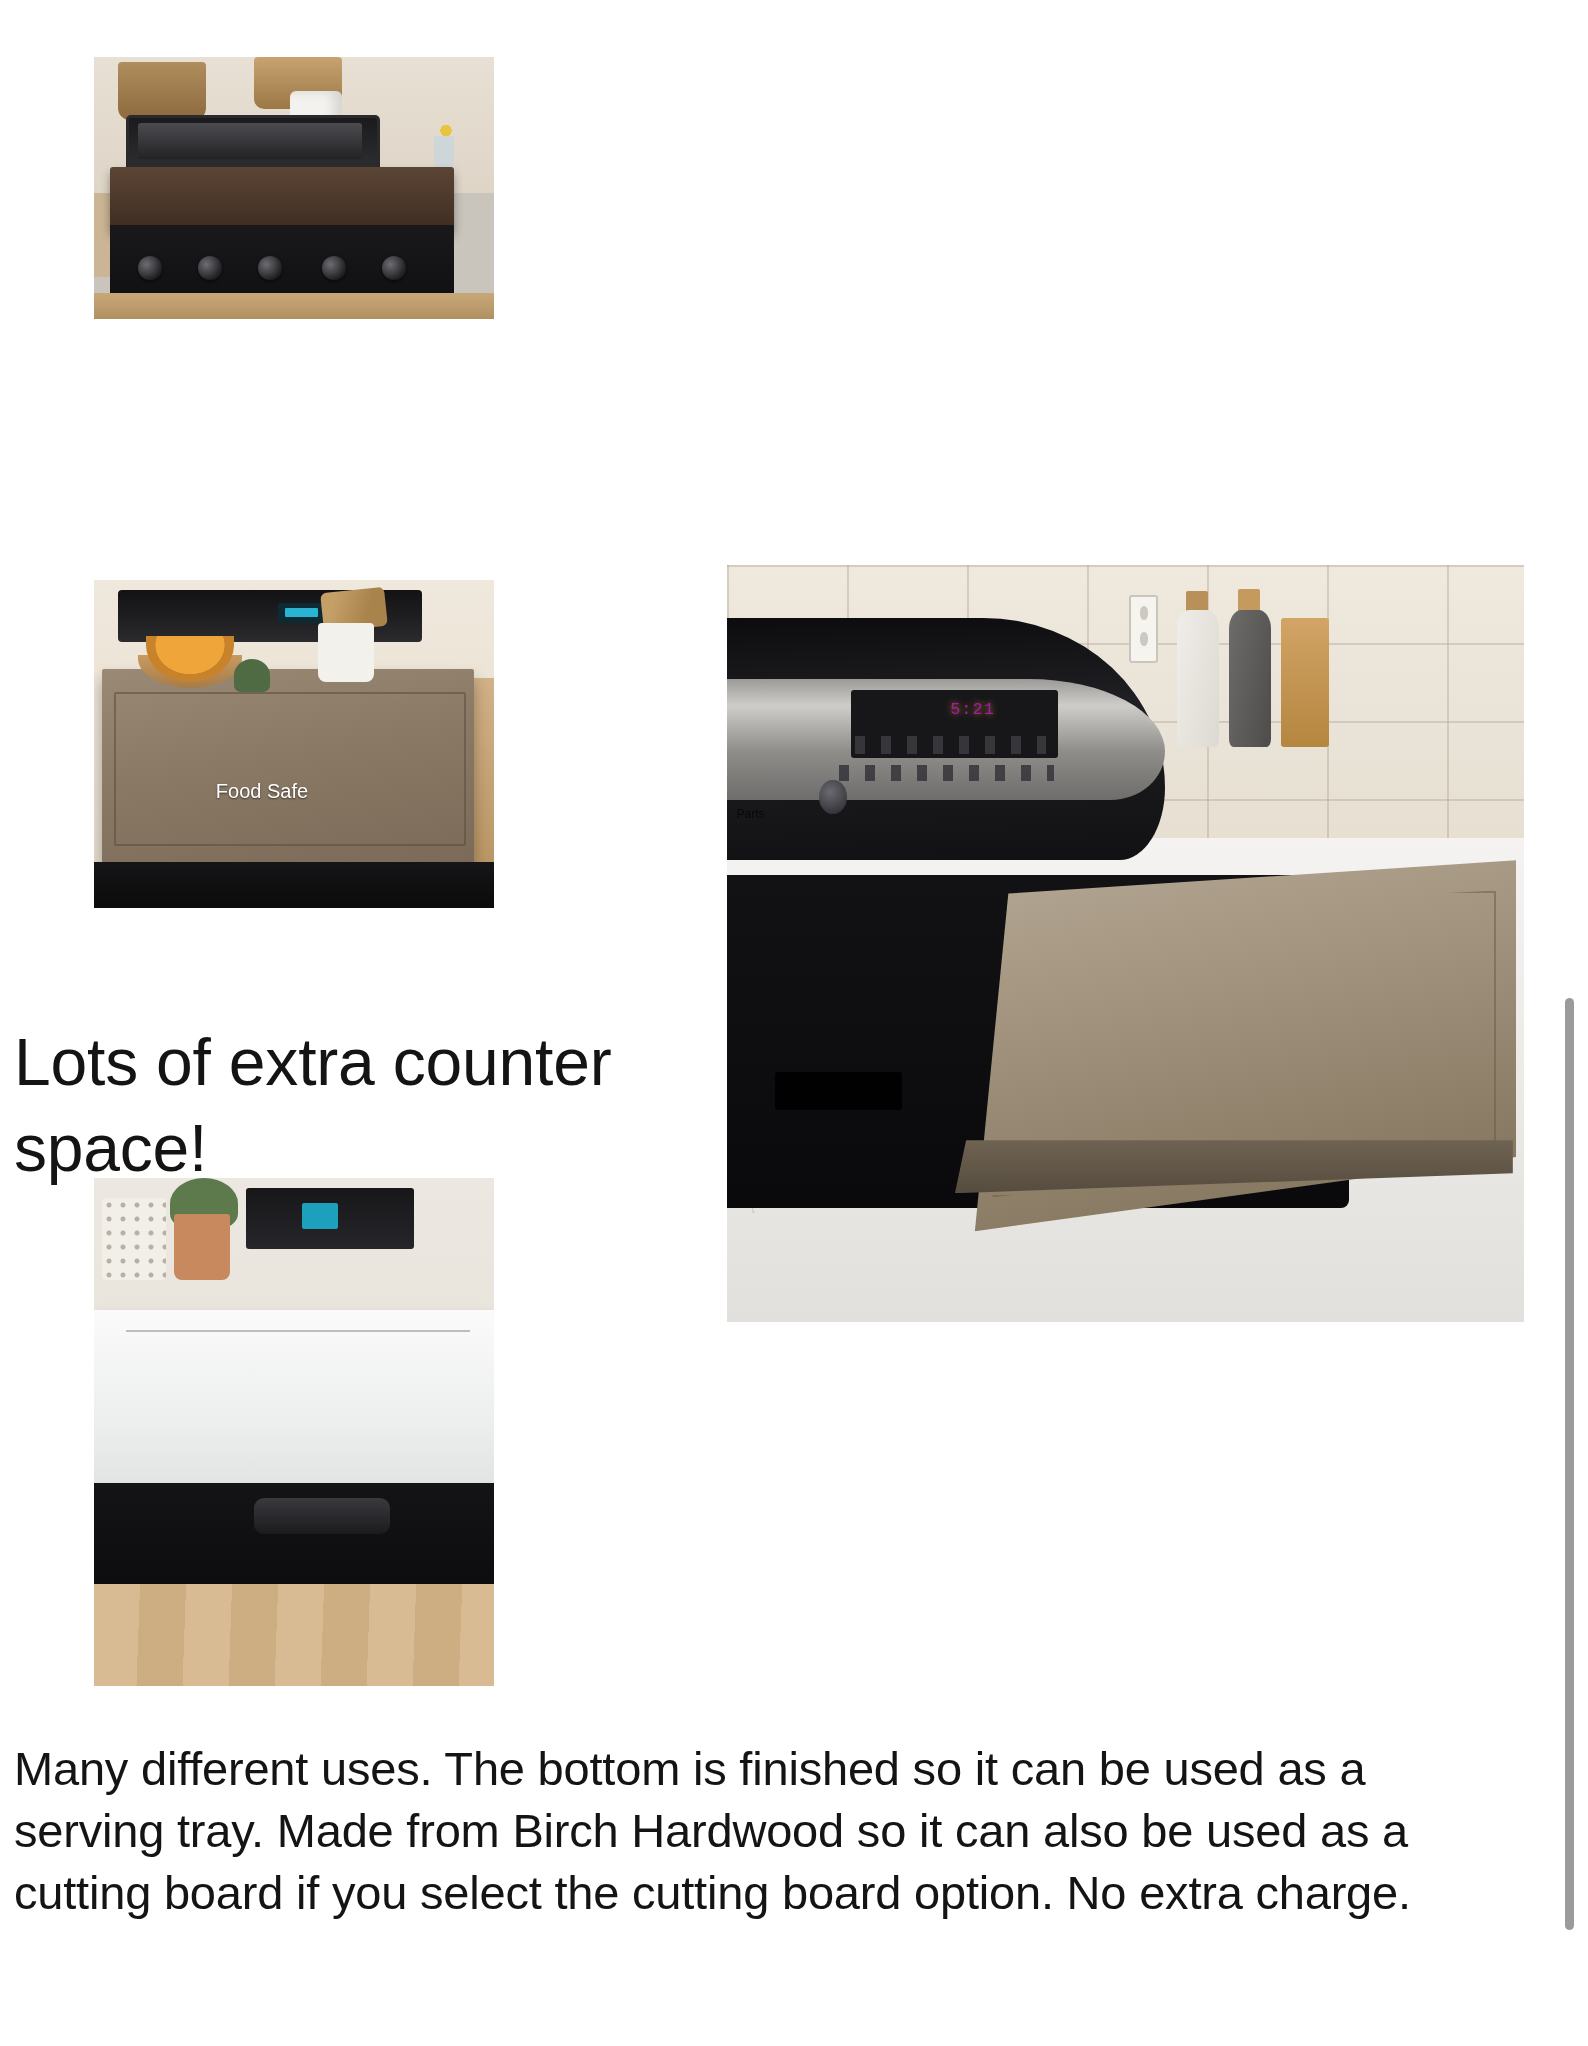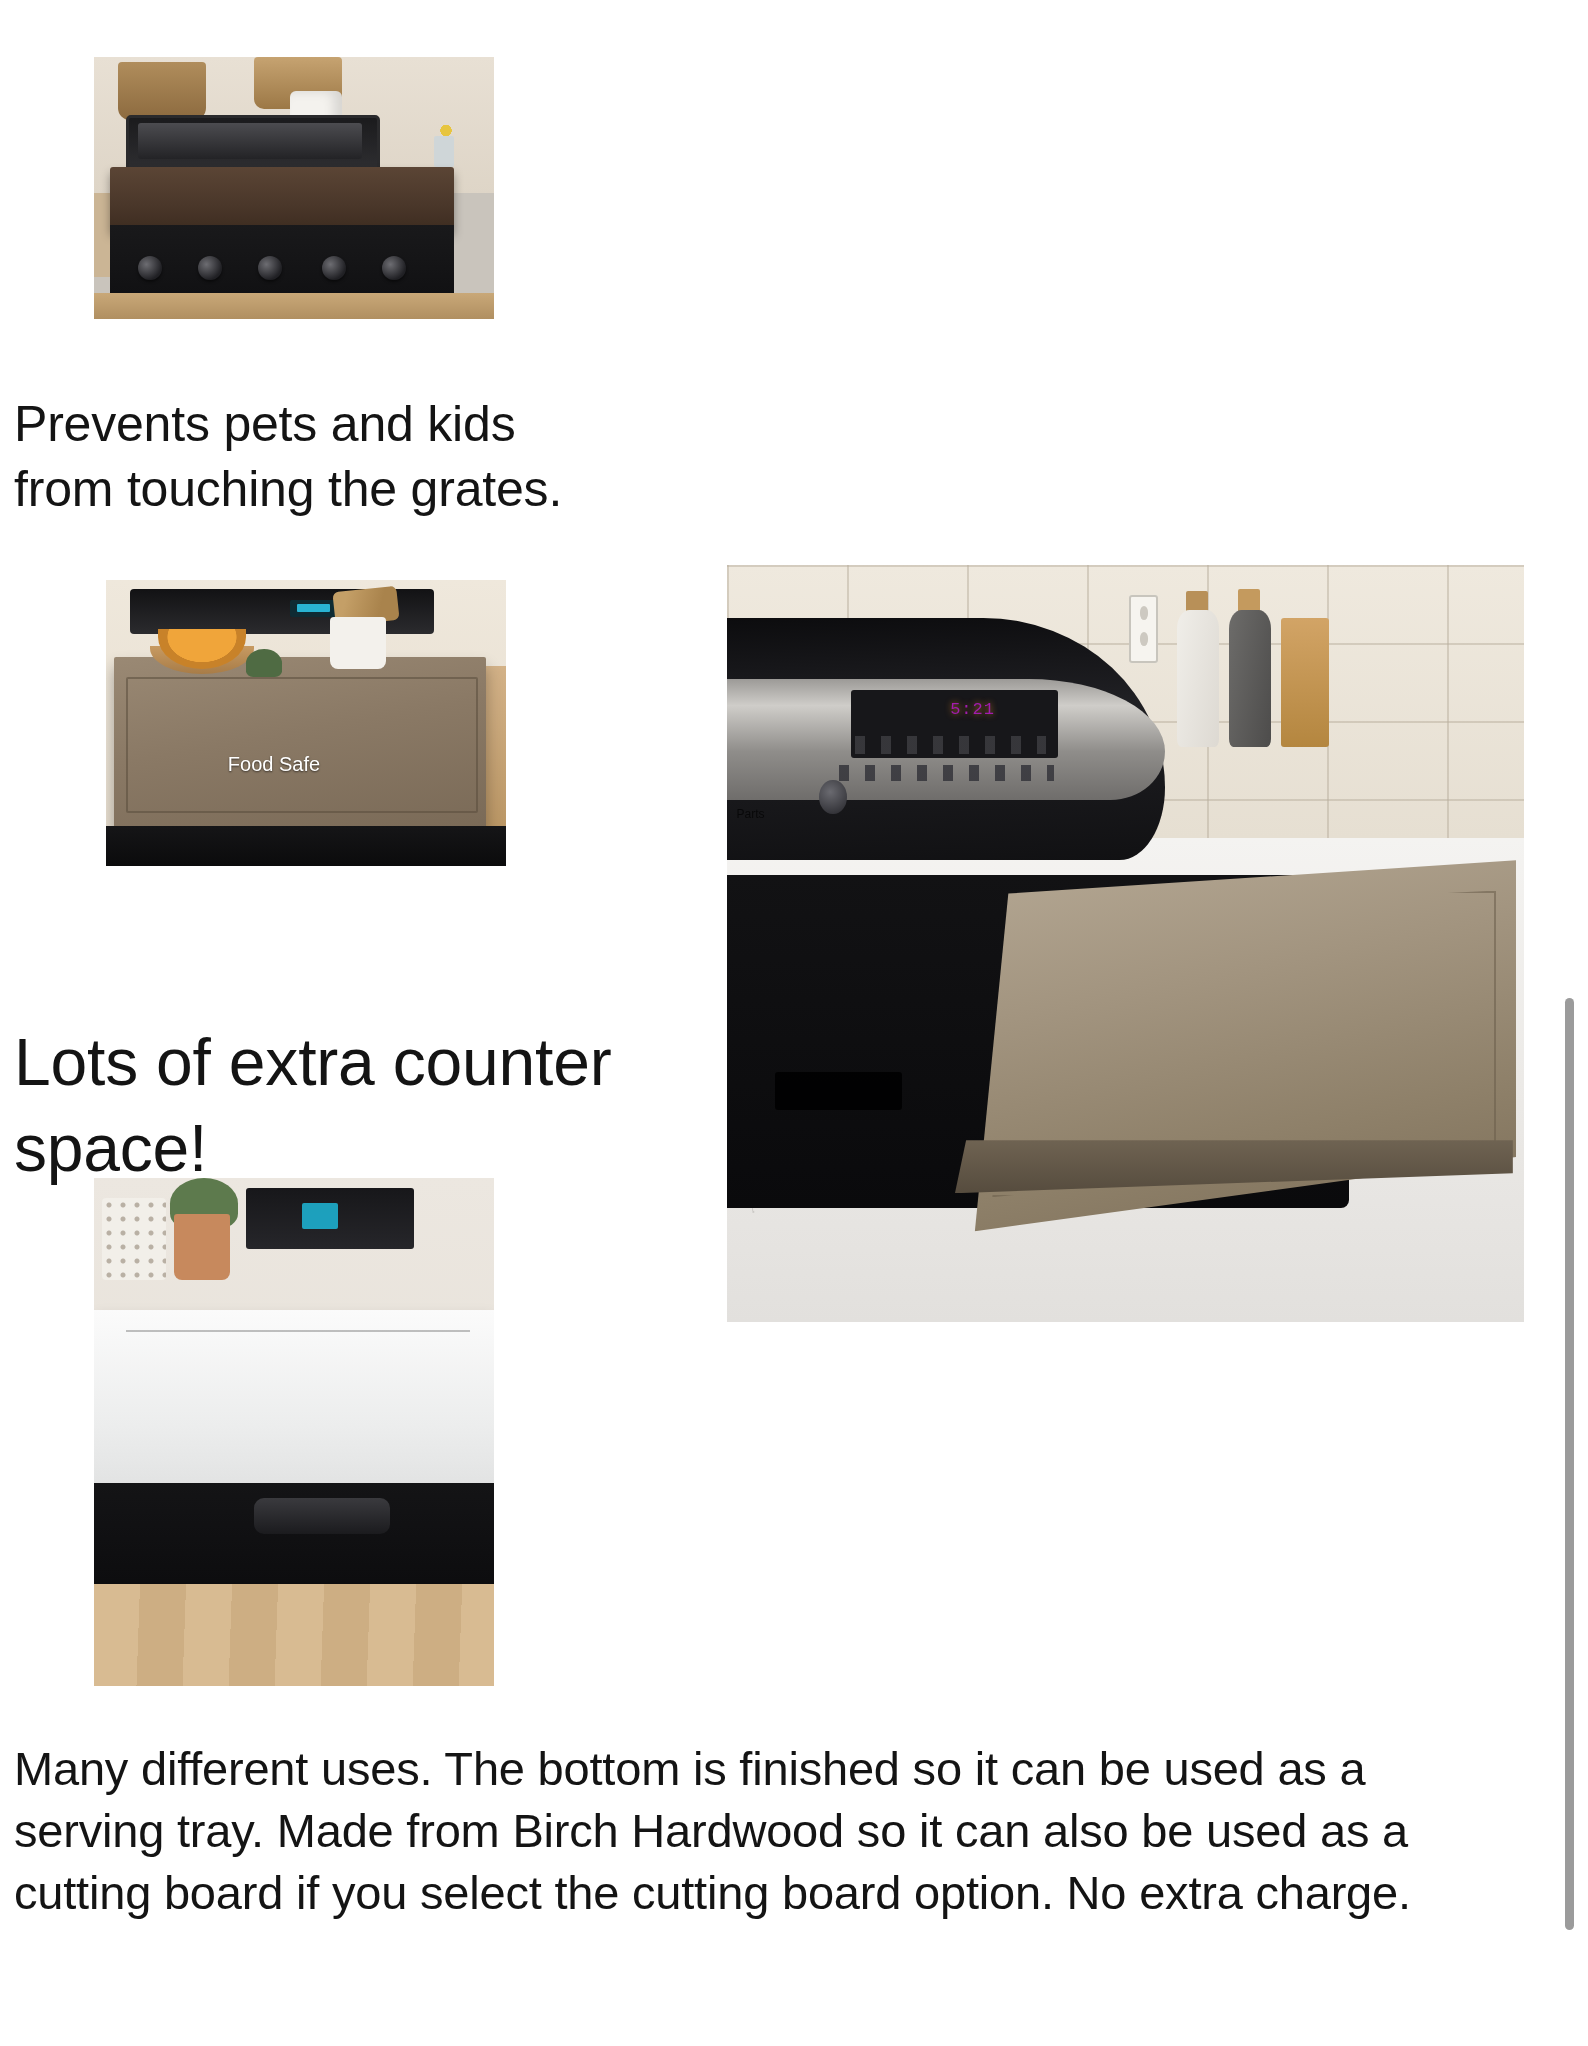--- a/index.html
+++ b/index.html
@@ -63,22 +63,21 @@
     left: 94px;
     top: 57px;
     width: 400px;
     height: 262px;
   }
   
   #photo-food-safe {
     left: 94px;
     top: 580px;
     width: 400px;
-    height: 286px;
-    margin-left: 12px;
+    height: 328px;
   }
   
   #photo-white-edge {
     left: 94px;
     top: 1178px;
     width: 400px;
     height: 508px;
   }
   
   #photo-range-large {
@@ -430,22 +429,20 @@
     <div class="p1-board"></div>
     <div class="p1-body"></div>
     <div class="p1-knob" style="left:11%"></div>
     <div class="p1-knob" style="left:26%"></div>
     <div class="p1-knob" style="left:41%"></div>
     <div class="p1-knob" style="left:57%"></div>
     <div class="p1-knob" style="left:72%"></div>
     <div class="p1-floor"></div>
   </div>
 
-  <div class="caption" id="caption-pets">Prevents pets and kids
-from touching the grates.</div>
 
   <div class="photo" id="photo-food-safe">
     <div class="p2-wall"></div>
     <div class="p2-hood"></div>
     <div class="p2-display"></div>
     <div class="p2-floor-r"></div>
     <div class="p2-board"></div>
     <div class="p2-board-inner"></div>
     <div class="p2-bowl-rim"></div>
     <div class="p2-bowl"></div>

